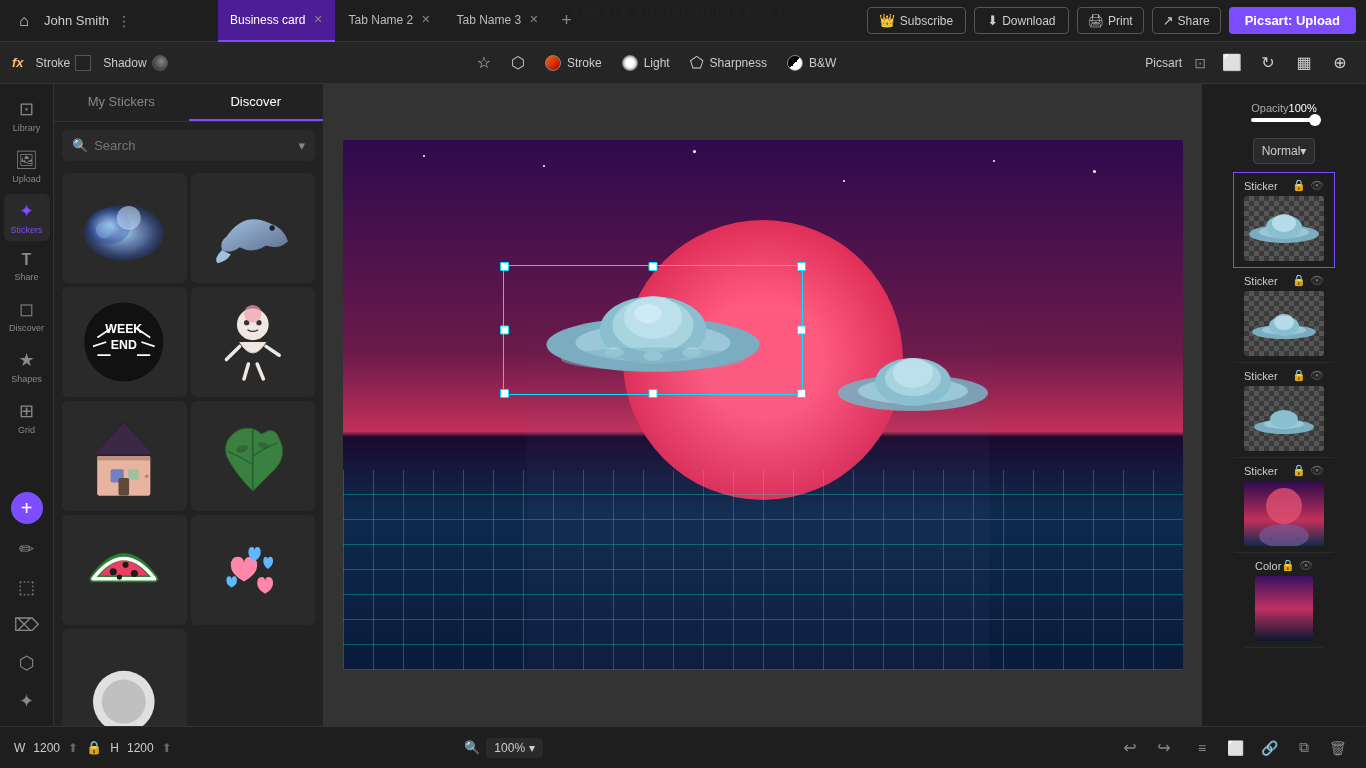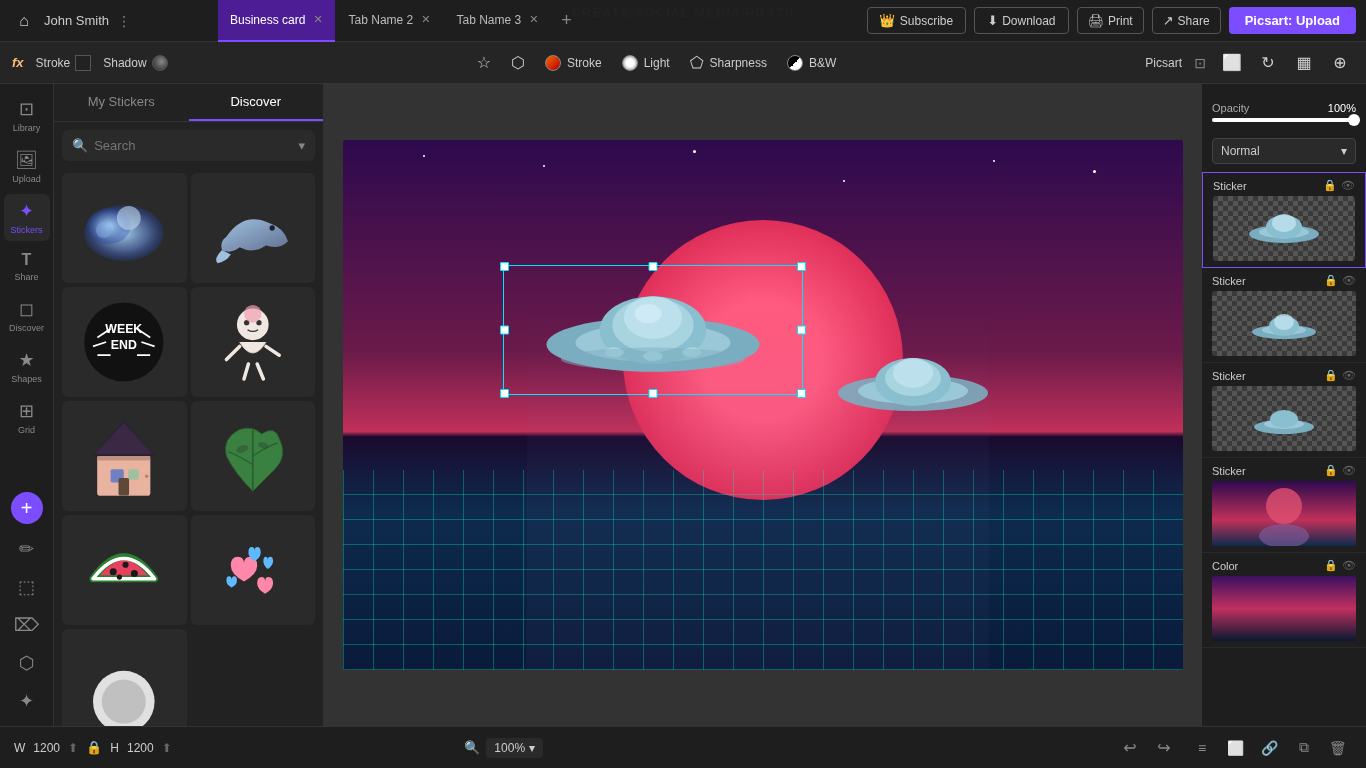--- a/index.html
+++ b/index.html
@@ -76,21 +76,21 @@
     
     .canvas-scene { width: 100%; height: 100%; background: linear-gradient(180deg, #2d0a4e 0%, #6b1a4a 40%, #c0305a 55%, #1a0a2e 56%, #0d2b4e 70%, #0a1a3a 100%); position: relative; }
     .canvas-sun { position: absolute; width: 280px; height: 280px; border-radius: 50%; background: radial-gradient(circle, #ff5a80 30%, #e0305a 70%, #8b1a3a 100%); top: 80px; left: 50%; transform: translateX(-50%); }
     .canvas-grid { position: absolute; bottom: 0; left: 0; right: 0; height: 200px; background: repeating-linear-gradient(0deg, rgba(0,255,200,0.3) 0, rgba(0,255,200,0.3) 1px, transparent 1px, transparent 25px), repeating-linear-gradient(90deg, rgba(0,255,200,0.3) 0, rgba(0,255,200,0.3) 1px, transparent 1px, transparent 30px); }
 
     
     .selection-box { position: absolute; border: 1.5px solid #00e5ff; pointer-events: none; }
     .selection-handle { position: absolute; width: 9px; height: 9px; background: #fff; border: 1.5px solid #00e5ff; border-radius: 1px; }
 
     
-    .right-panel { width: 165px; background: #1e1e1e; border-left: 1px solid #333; display: flex; flex-direction: column; padding: 10px 0; overflow-y: auto; }
+    .right-panel { width: 165px; background: #1e1e1e; border-left: 1px solid #333; display: flex; flex-direction: column; padding: 10px 0; overflow-y: auto; align-items: center; }
     .opacity-section { padding: 8px 10px; }
     .opacity-label { font-size: 11px; color: #aaa; margin-bottom: 4px; display: flex; justify-content: space-between; }
     .opacity-value { color: #fff; }
     .opacity-slider-track { width: 100%; height: 4px; background: #444; border-radius: 2px; position: relative; }
     .opacity-slider-fill { height: 4px; background: #fff; border-radius: 2px; width: 100%; }
     .opacity-slider-thumb { position: absolute; right: -4px; top: -4px; width: 12px; height: 12px; border-radius: 50%; background: #fff; }
     .blend-select { width: 100%; padding: 5px 8px; background: #2a2a2a; border: 1px solid #444; border-radius: 4px; color: #ccc; font-size: 12px; cursor: pointer; display: flex; align-items: center; justify-content: space-between; margin-top: 8px; }
     .layer-item { padding: 6px 10px; border-bottom: 1px solid #2a2a2a; cursor: pointer; }
     .layer-item.active { border: 1.5px solid #7c4dff; }
     .layer-header { display: flex; align-items: center; justify-content: space-between; margin-bottom: 4px; }

